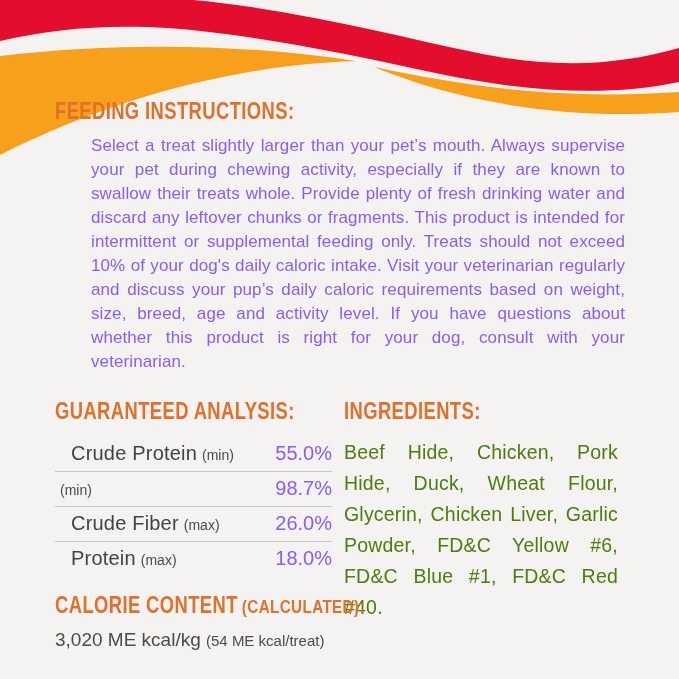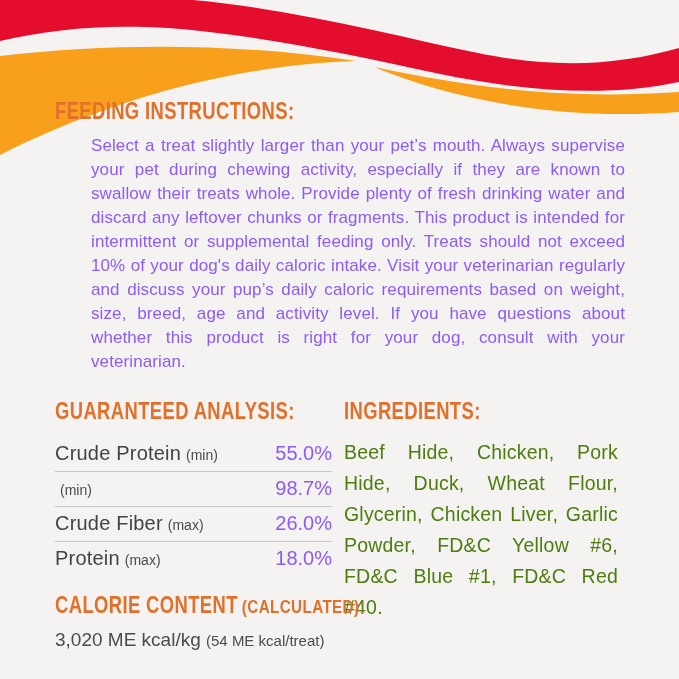--- a/index.html
+++ b/index.html
@@ -57,20 +57,21 @@
     display: flex;
     align-items: baseline;
     padding: 5px 0 6px 0;
     border-bottom: 1px solid #C6C6C5;
   }
   .ga-row.last { border-bottom: none; }
   .ga-label {
     color: #434343;
     font-size: 20px;
     letter-spacing: 0.2px;
+    margin-left: 16px;
   }
   .ga-qual {
     color: #4B4B4B;
     font-size: 14px;
     margin-left: 5px;
   }
   .ga-value {
     margin-left: auto;
     color: #8b5cf6;
     font-size: 20px;

